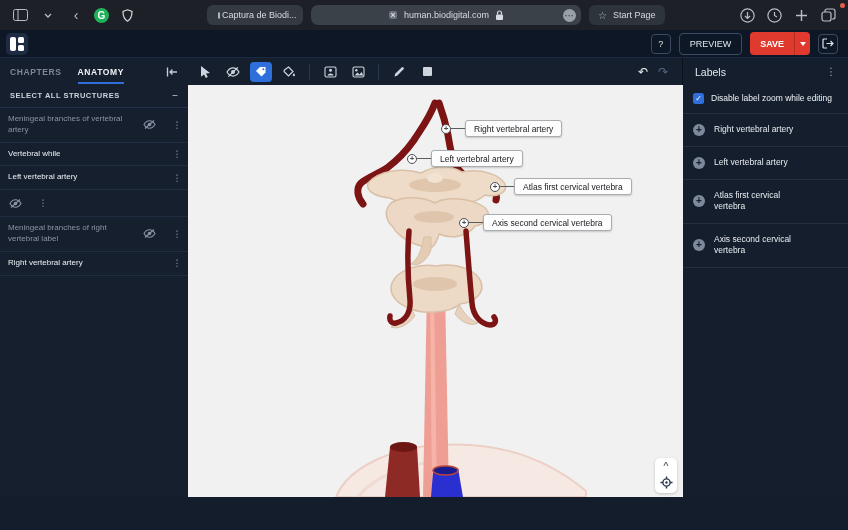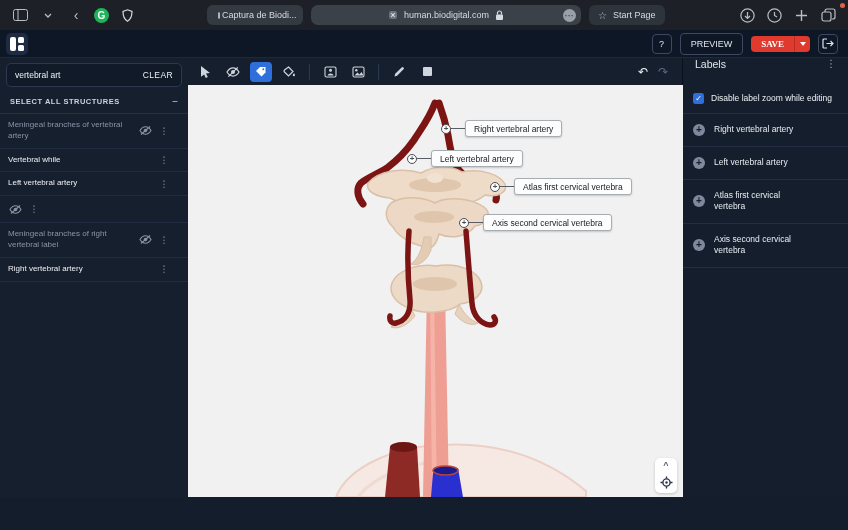--- a/index.html
+++ b/index.html
@@ -23,21 +23,21 @@
   
   .app-header { height:28px; background:#0d1726; display:flex; align-items:center; padding:0 6px; gap:8px; border-bottom:1px solid #1c2840; }
   .logo { width:22px; height:22px; border-radius:5px; background:#1f2b42; display:flex; align-items:center; justify-content:center; gap:2px; }
   .logo .bar { width:6px; height:14px; background:#fff; border-radius:2px; }
   .logo .sq { display:flex; flex-direction:column; gap:2px; }
   .logo .sq i { width:6px; height:6px; background:#fff; border-radius:1.5px; display:block; }
   .app-title { font-size:12px; color:#f2f4f7; letter-spacing:.2px; }
   .header-right { margin-left:auto; display:flex; align-items:center; gap:8px; padding-right:4px; }
   .hbtn { height:20px; border:1px solid #3c4960; border-radius:4px; background:transparent; color:#dfe4ea; font-size:9px; display:flex; align-items:center; justify-content:center; padding:10px 10px; font-family:inherit; cursor:pointer; }
   .hbtn.square { width:20px; padding:0; }
-  .save-group { display:flex; height:16px;font-family:Liberation Serif, serif; }
+  .save-group { display:flex; height:23px; }
   .save-btn { background:#e03a2f; color:#fff; border:none; border-radius:4px 0 0 4px; font-size:9px; font-weight:bold; padding:0 10px; font-family:inherit; }
   .save-caret { background:#e03a2f; border-left:1px solid #b62d24; border-radius:0 4px 4px 0; width:16px; display:flex; align-items:center; justify-content:center; }
   .caret-down { width:0; height:0; border-left:3.5px solid transparent; border-right:3.5px solid transparent; border-top:4px solid #fff; }
 
   
   .main { display:flex; height:439px; }
   .left-sidebar { width:188px; background:#151f2e; display:flex; flex-direction:column; }
   .center-col { width:495px; display:flex; flex-direction:column; background:#151f2e; border-right:1px solid #0a111d; }
   .right-panel { width:165px; background:#141e2c; display:flex; flex-direction:column; }
 
@@ -46,21 +46,21 @@
   .side-tab { font-size:8.5px; font-weight:bold; letter-spacing:.6px; color:#7d8799; padding:7px 0 5px; border-bottom:2px solid transparent; cursor:pointer; }
   .side-tab.active { color:#f1f3f6; border-bottom-color:#2e6fdb; }
   .collapse-btn { margin-left:auto; color:#c7cdd5; }
   .search-wrap { margin:5px 6px 4px; border:1px solid #2b3850; background:#101a29; border-radius:5px; height:24px; display:flex; align-items:center; padding:0 8px; }
   .search-input { background:transparent; border:none; outline:none; color:#eef1f5; font-size:8.5px; flex:1; font-family:inherit; }
   .clear-btn { color:#eef1f5; font-size:8.5px; letter-spacing:.4px; background:none; border:none; font-family:inherit; cursor:pointer; }
   .select-all { display:flex; align-items:center; padding:5px 10px 6px; border-bottom:1px solid #243049; }
   .select-all-label { font-size:7.5px; font-weight:bold; letter-spacing:.5px; color:#cdd3dc; }
   .minus { margin-left:auto; color:#cdd3dc; font-size:10px; }
   .struct-list { flex:1; overflow:hidden; }
-  .struct-item { display:flex; align-items:center; padding:6px 19px 6px 8px; border-bottom:1px solid #202c42; gap:7px; }
+  .struct-item { display:flex; align-items:center; padding:6px 6px 6px 8px; border-bottom:1px solid #202c42; gap:16px; }
   .struct-label { font-size:8px; line-height:1.35; color:#eef1f5; flex:1; }
   .struct-item.hidden-item .struct-label { color:#8a94a6; }
   .eye-off { width:14px; height:14px; flex:0 0 auto; display:flex; align-items:center; justify-content:center; }
   .kebab { width:10px; color:#aab2bf; font-size:9px; text-align:center; flex:0 0 auto; cursor:pointer; }
 
   
   .toolbar { height:27px; display:flex; align-items:center; padding:0 6px; gap:6px; }
   .tool { width:22px; height:20px; border-radius:4px; display:flex; align-items:center; justify-content:center; cursor:pointer; color:#cfd5de; }
   .tool.active { background:#2e6fdb; color:#fff; }
   .tool-sep { width:1px; height:16px; background:#2a3850; margin:0 3px; }
@@ -71,21 +71,21 @@
   
   .viewport { position:relative; width:495px; height:412px; background:#f1f1f2; }
   .vlabel { position:absolute; display:flex; align-items:center; }
   .vpin { width:10px; height:10px; border-radius:50%; background:#fcfcfc; border:1.5px solid #4a4f55; color:#4a4f55; font-size:8px; line-height:7px; font-weight:bold; display:flex; align-items:center; justify-content:center; flex:0 0 auto; }
   .vline { width:14px; height:1.5px; background:#595e63; }
   .vpill { background:#fdfdfd; border:1px solid #a8adb2; border-radius:3px; padding:2.5px 8px; font-size:8.5px; color:#202226; white-space:nowrap; box-shadow:0 1px 2px rgba(0,0,0,.18); }
   .nav-control { position:absolute; right:6px; bottom:4px; width:22px; background:#fff; border-radius:5px; box-shadow:0 1px 3px rgba(0,0,0,.2); display:flex; flex-direction:column; align-items:center; padding:4px 0; gap:8px; }
   .nav-chevron { color:#5b6470; font-size:9px; line-height:6px; font-weight:bold; cursor:pointer; }
 
   
-  .labels-header { height:27px; display:flex; padding:0 12px; }
+  .labels-header { height:27px; display:flex; align-items:center; padding:0 12px; }
   .labels-title { font-size:10.5px; color:#e3e7ed; }
   .labels-kebab { margin-left:auto; color:#aab2bf; font-size:10px; cursor:pointer; }
   .chk-row { display:flex; align-items:flex-start; gap:7px; padding:8px 10px 9px; border-bottom:1px solid #232e42; }
   .checkbox { width:11px; height:11px; border-radius:2.5px; background:#2e6fdb; color:#fff; font-size:8px; display:flex; align-items:center; justify-content:center; flex:0 0 auto; margin-top:0px; cursor:pointer; }
   .chk-label { font-size:8.5px; color:#eef1f5; line-height:1.2; }
   .label-item { display:flex; align-items:center; gap:9px; padding:10px 10px; border-bottom:1px solid #232e42; }
   .plus-circle { width:12px; height:12px; border-radius:50%; background:#7e899b; color:#141e2c; font-size:10px; line-height:10px; font-weight:bold; display:flex; align-items:center; justify-content:center; flex:0 0 auto; cursor:pointer; }
   .label-item-text { font-size:8.5px; color:#e8ecf2; line-height:1.35; max-width:112px; }
 
   .footer-strip { height:33px; background:#141d2b; }
@@ -187,23 +187,29 @@
           <path d="M5,1 H2 a1,1 0 0 0 -1,1 v7 a1,1 0 0 0 1,1 h3" fill="none" stroke="#dfe4ea" stroke-width="1.2"></path>
           <path d="M4.5,5.5 H11 M8.5,3 L11,5.5 L8.5,8" fill="none" stroke="#dfe4ea" stroke-width="1.2"></path>
         </svg>
     </button>
   </div>
 </div>
 
 <div class="main">
 
   <div class="left-sidebar">
-    <div class="search-wrap">
-      <input class="search-input" value="vertebral art" style="">
-      <button class="clear-btn">CLEAR</button>
+    <div class="side-tabs">
+      <span class="side-tab">CHAPTERS</span>
+      <span class="side-tab active">ANATOMY</span>
+      <span class="collapse-btn">
+        <svg width="12" height="10" viewBox="0 0 12 10">
+            <path d="M1.5,0.5 V9.5" stroke="#c7cdd5" stroke-width="1.4"></path>
+            <path d="M11,5 H4 M6.5,2.5 L4,5 L6.5,7.5" fill="none" stroke="#c7cdd5" stroke-width="1.3"></path>
+          </svg>
+      </span>
     </div>
     <div class="select-all">
       <span class="select-all-label">SELECT ALL STRUCTURES</span>
       <span class="minus">−</span>
     </div>
     <div class="struct-list">
 
       <div class="struct-item hidden-item">
         <span class="struct-label">Meningeal branches of vertebral artery</span>
         <span class="eye-off">

